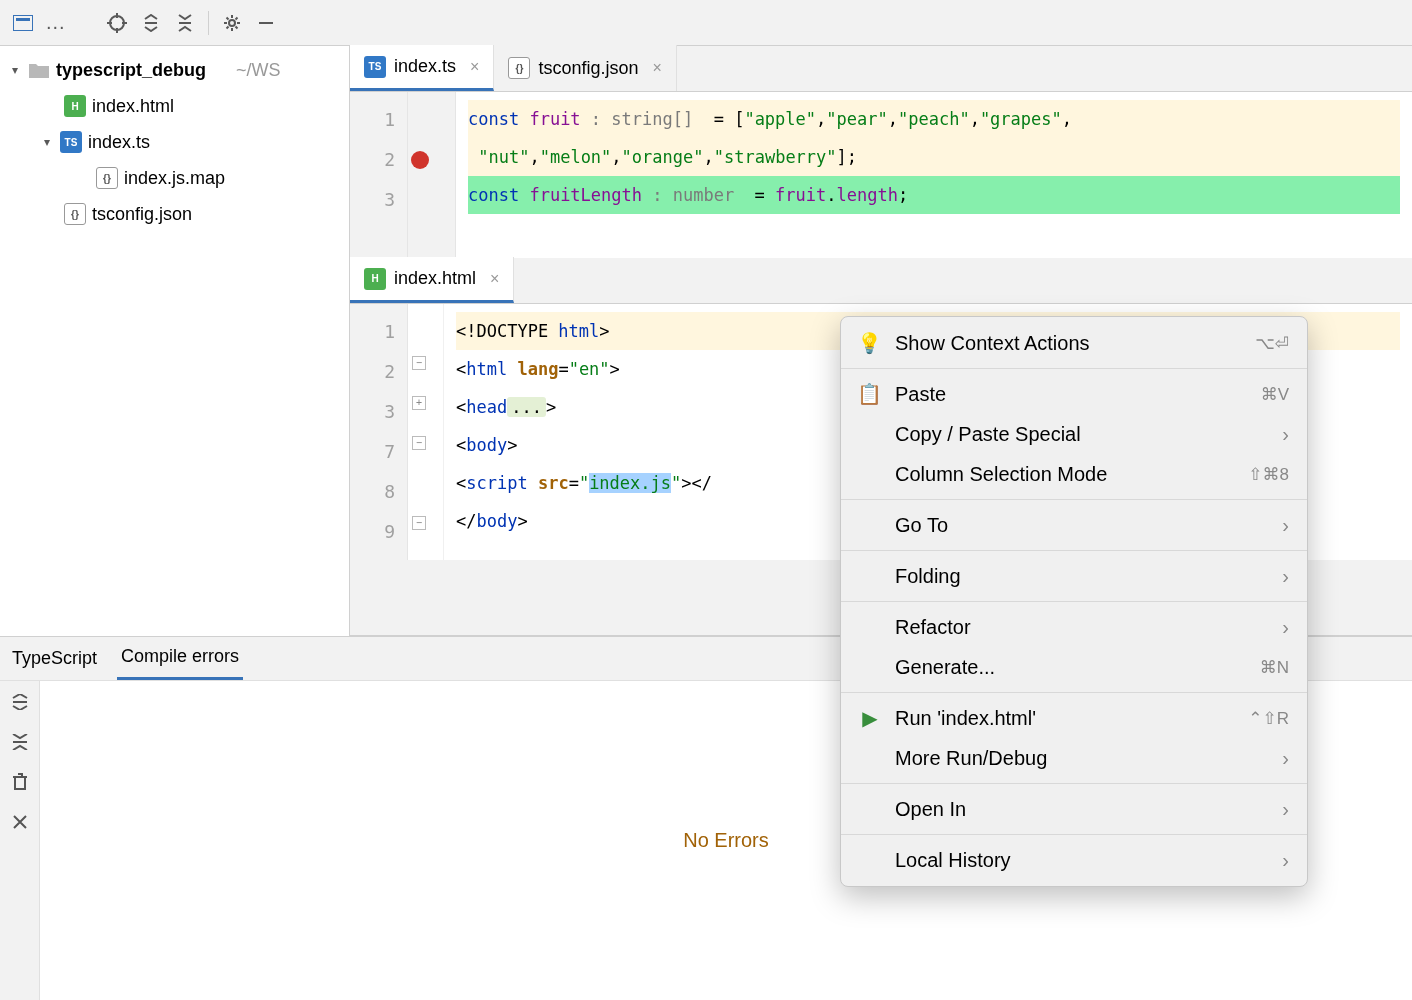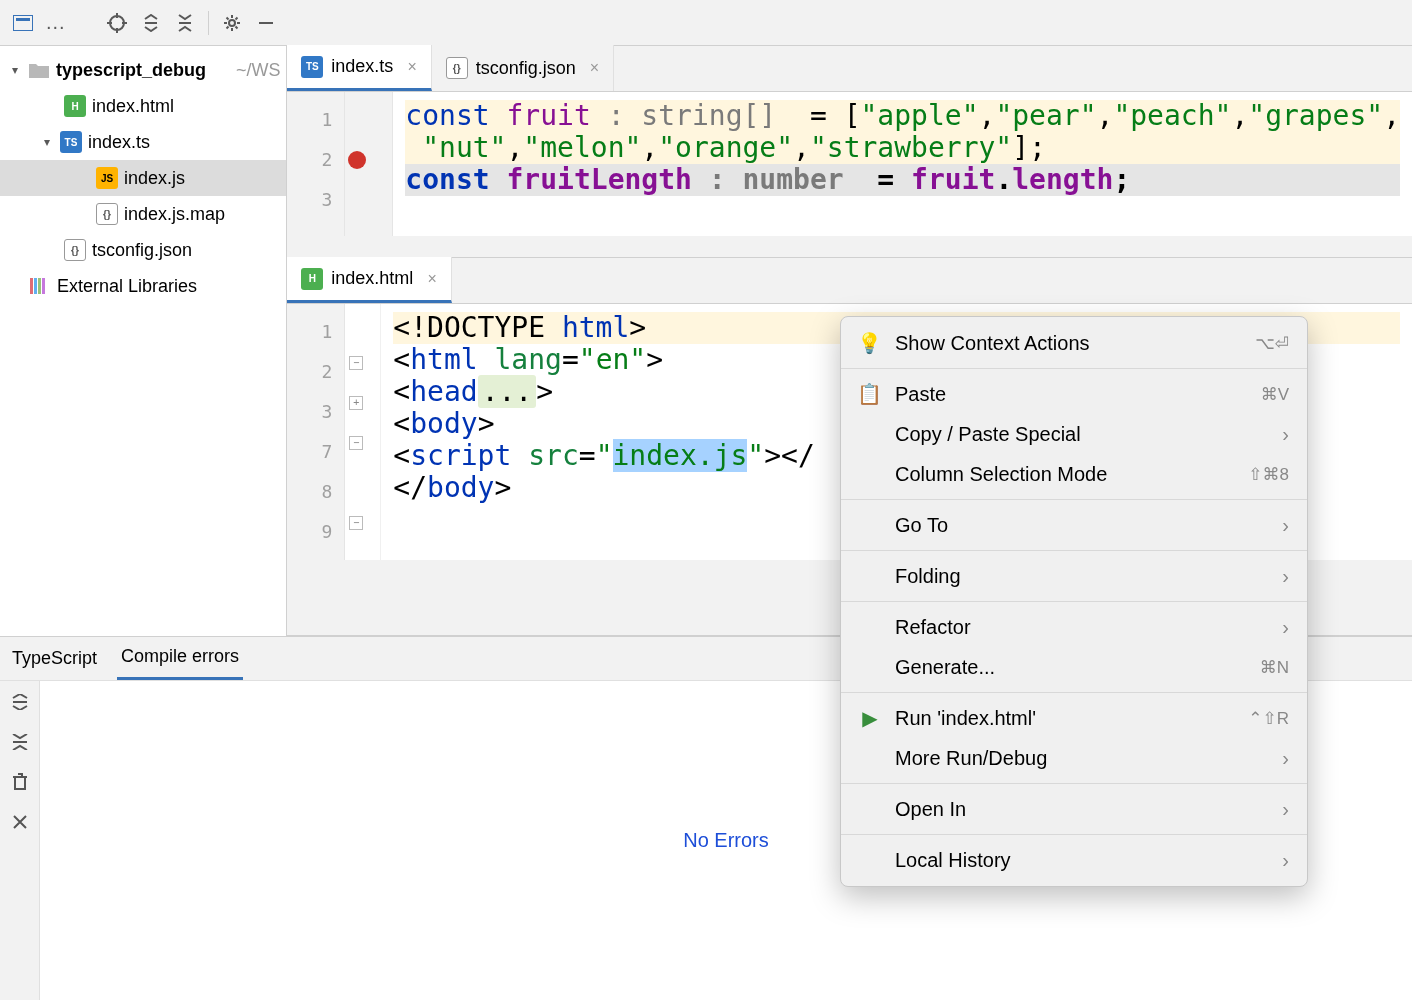--- a/index.html
+++ b/index.html
@@ -36,44 +36,44 @@
 .tabbar { height: 46px; display: flex; align-items: flex-end; background: #f2f2f2; border-bottom: 1px solid #d0d0d0; }
 .tab { height: 46px; display: flex; align-items: center; padding: 0 14px; gap: 8px; font-size: 18px; border-right: 1px solid #e0e0e0; background: #f2f2f2; }
 .tab.active { background: #fff; border-bottom: 3px solid #3873b8; }
 .tab .close { color: #999; font-size: 16px; margin-left: 6px; }
 .code-area { display: flex; background: #fff; }
 .gutter { width: 58px; background: #f2f2f2; text-align: right; padding: 8px 12px 8px 0; color: #a0a0a0; font-size: 18px; line-height: 40px; border-right: 1px solid #e5e5e5; }
 .gutter .bp { position: relative; }
 .gutter .bp::after { content: ""; position: absolute; right: -34px; top: 50%; transform: translateY(-50%); width: 18px; height: 18px; background: #d0342c; border-radius: 50%; }
 .fold-col { width: 36px; background: #fff; border-right: 1px solid #f0f0f0; position: relative; }
 .fold-mark { position: absolute; left: 4px; width: 14px; height: 14px; border: 1px solid #bbb; font-size: 10px; line-height: 12px; text-align: center; color: #888; background: #fff; }
-.code { flex: 1; padding: 8px 12px; font-size: 28px; line-height: 32px; white-space: pre; overflow: hidden; }
+.code { flex: 1; padding: 8px 12px; font-size: 17px; line-height: 38px; white-space: pre; overflow: hidden; }
 .code .kw { color: #0033b3; }
 .code .id { color: #871094; }
 .code .ty { color: #7a7a7a; }
 .code .str { color: #067d17; }
 .code .fn { color: #871094; }
 .code .tag { color: #0033b3; }
-.code .attr { color: #15803d; }
+.code .attr { color: #a16207; font-weight: bold; }
 .code .aval { color: #067d17; }
 .code .hl-line { background: #fff6de; display: block; }
-.code .bp-line { background: #e5e5e5; display: block; font-weight: bold; }
+.code .bp-line { background: #86efac; display: block; }
 .code .sel { background: #a6d2ff; }
 .code .folded { background: #e4f0d5; padding: 0 4px; border-radius: 3px; }
 
 
 .bottom { border-top: 1px solid #d0d0d0; display: flex; height: 364px; }
 .bottom-tabs { display: flex; height: 44px; align-items: flex-end; gap: 16px; padding-left: 8px; background: #f2f2f2; border-bottom: 1px solid #e0e0e0; }
 .btab { height: 44px; display: flex; align-items: center; font-size: 18px; padding: 0 4px; }
 .btab.active { border-bottom: 3px solid #3873b8; }
 .bottom-inner { display: flex; flex-direction: column; width: 100%; }
 .bottom-body { flex: 1; display: flex; }
 .btool { width: 40px; background: #f2f2f2; border-right: 1px solid #e0e0e0; display: flex; flex-direction: column; align-items: center; padding-top: 10px; gap: 18px; }
 .btool div { width: 22px; height: 22px; color: #555; display: flex; align-items: center; justify-content: center; }
-.errors-area { flex: 1; background: #fff; display: flex; align-items: center; justify-content: center; color: #1d4ed8; font-size: 20px; }
+.errors-area { flex: 1; background: #fff; display: flex; align-items: center; justify-content: center; color: #a16207; font-size: 20px; }
 
 
 .context-menu { position: absolute; left: 840px; top: 316px; width: 468px; background: #f0f0f0; border: 1px solid #c8c8c8; border-radius: 8px; box-shadow: 0 10px 30px rgba(0,0,0,0.25); font-size: 20px; padding: 6px 0; }
 .menu-item { height: 40px; display: flex; align-items: center; padding: 0 18px; gap: 14px; justify-content: space-between; }
 .menu-item .left { display: flex; align-items: center; gap: 14px; }
 .menu-item .micon { width: 22px; display: flex; justify-content: center; color: #6b6b6b; }
 .menu-item .short { color: #888; font-size: 17px; }
 .menu-item .arrow { color: #888; }
 .menu-item.sel { background: #1664c0; color: #fff; }
 .menu-item.sel .short, .menu-item.sel .arrow, .menu-item.sel .micon { color: #fff; }
@@ -145,40 +145,27 @@
       </div>
       <div class="tree-row" style="padding-left:64px">
         <span class="ficon html">H</span>
         <span>index.html</span>
       </div>
       <div class="tree-row" style="padding-left:40px">
         <span class="chev">▾</span>
         <span class="ficon ts">TS</span>
         <span>index.ts</span>
       </div>
-      <div class="tree-row sel" style="padding-left:96px">
-        <span class="ficon js">JS</span>
-        <span>index.js</span>
-      </div>
       <div class="tree-row" style="padding-left:96px">
         <span class="ficon map">{}</span>
         <span>index.js.map</span>
       </div>
       <div class="tree-row" style="padding-left:64px">
         <span class="ficon json">{}</span>
         <span>tsconfig.json</span>
-      </div>
-      <div class="tree-row" style="padding-left:30px">
-        <span class="lib-icon">
-            <span style="background:#e06c75"></span>
-            <span style="background:#61afef"></span>
-            <span style="background:#98c379"></span>
-            <span style="background:#c678dd"></span>
-          </span>
-        <span style="margin-left:6px">External Libraries</span>
       </div>
     </div>
   </div>
 
   <div class="editors">
 
     <div class="editor-pane" style="height:212px">
       <div class="tabbar">
         <div class="tab active">
           <span class="ficon ts">TS</span>

